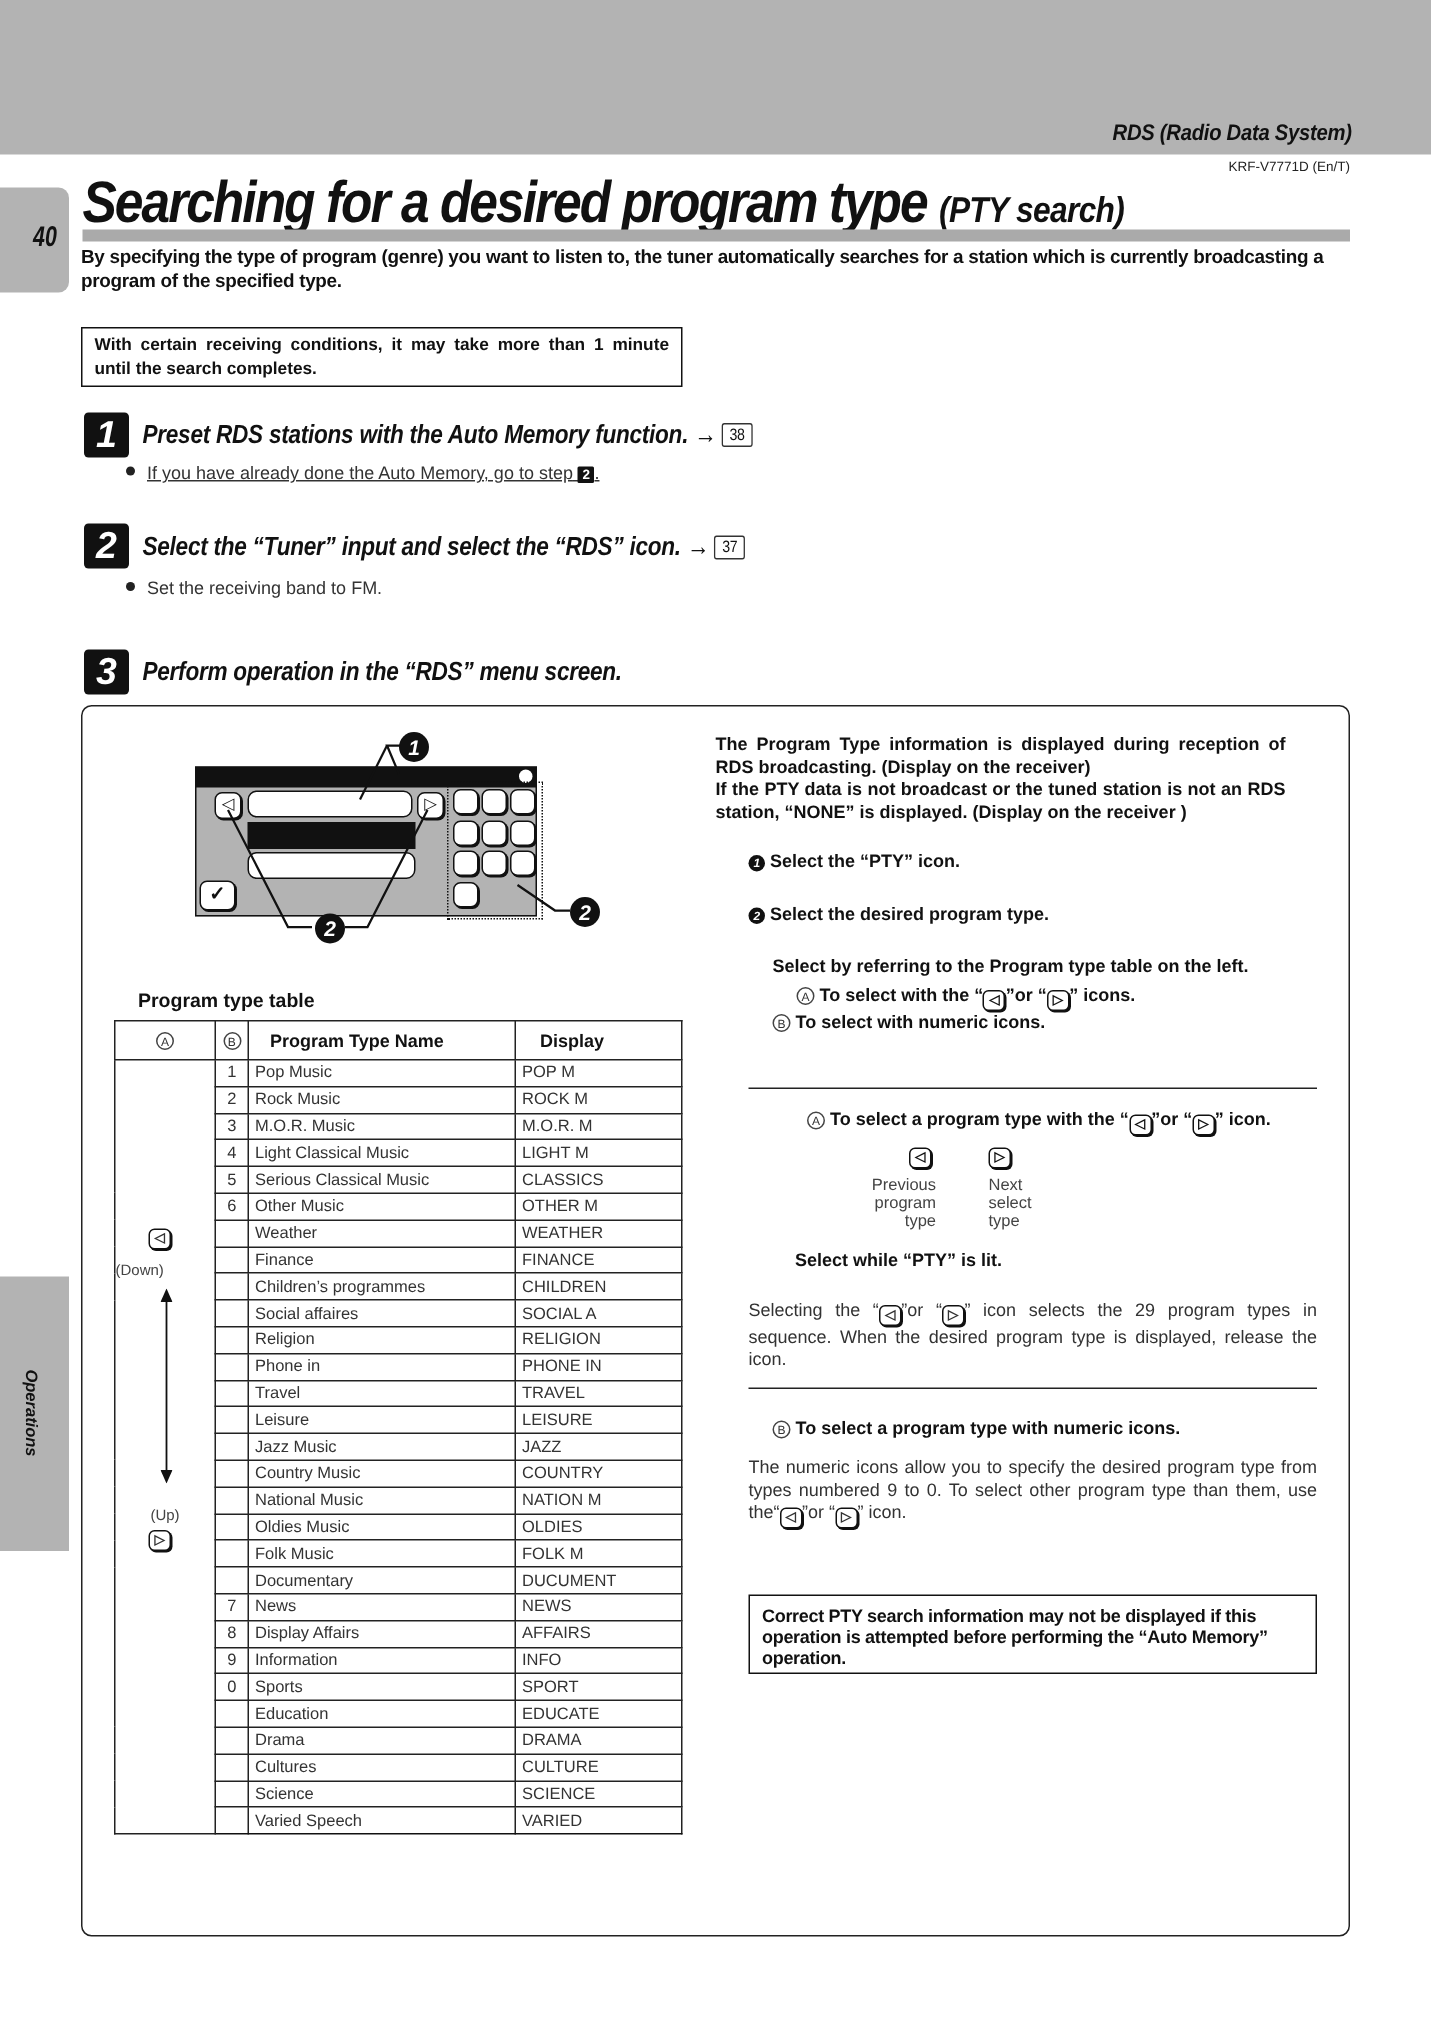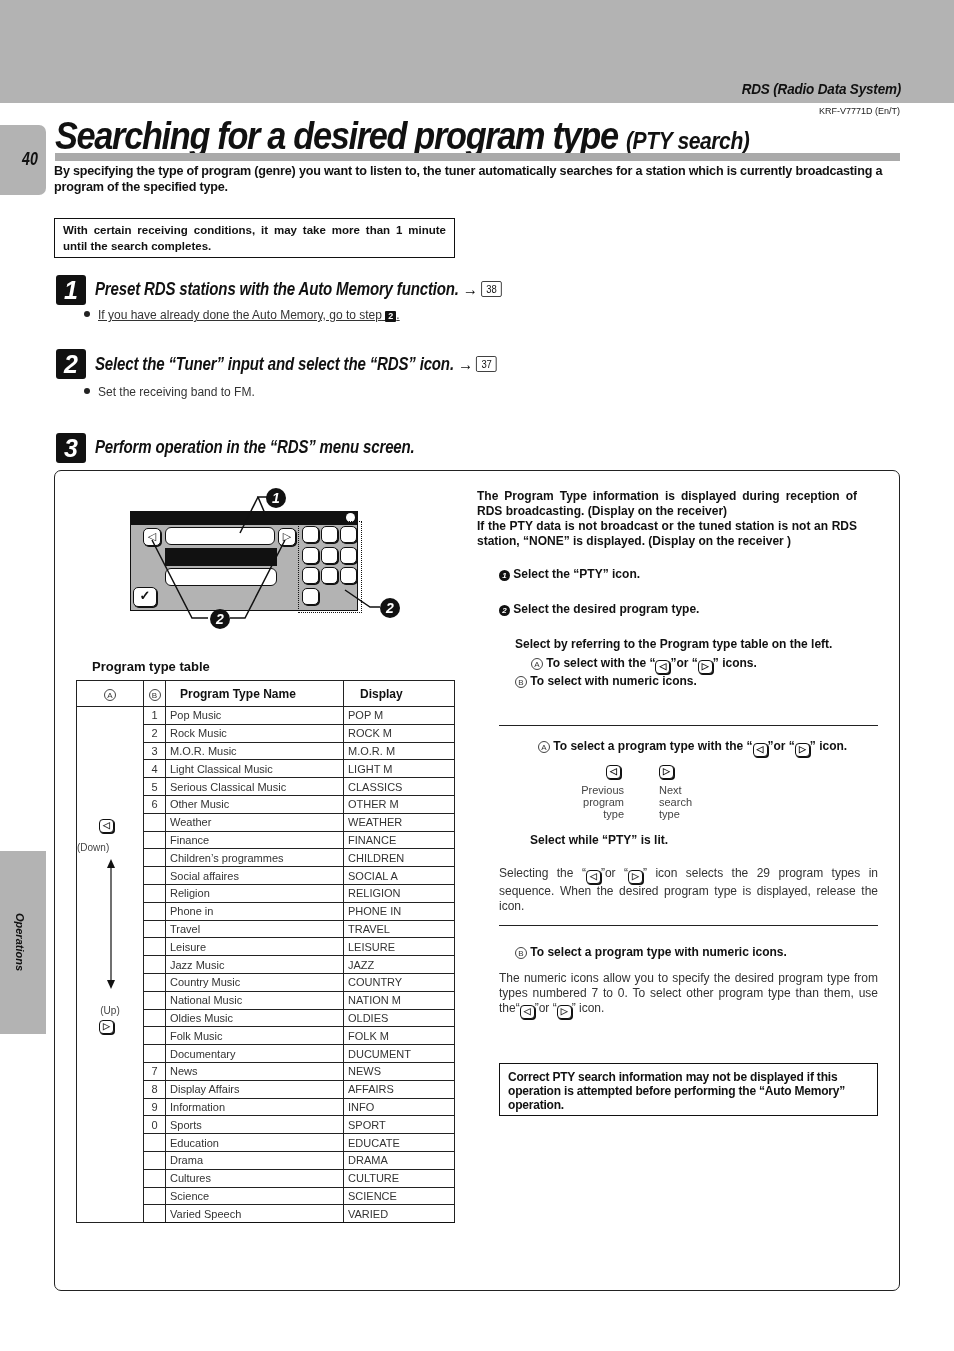--- a/index.html
+++ b/index.html
@@ -335,27 +335,27 @@
 </div>
 
 <div class="abs rule" style="top:725px;"></div>
 <div class="abs rtext rbold" style="left:515px;top:739px;margin-left:23px;">
   <span class="circ">A</span>
   <span>To select a program type with the “</span><span class="iconbtn">◁</span><span>”or “</span><span class="iconbtn">▷</span><span>” icon.</span>
 </div>
 <div class="abs iconbtn" style="left:606px;top:765px;">◁</div>
 <div class="abs iconbtn" style="left:659px;top:765px;">▷</div>
 <div class="abs" style="left:572px;top:784px;width:52px;font-size:11px;line-height:12px;color:#444;text-align:right;">Previous program type</div>
-<div class="abs" style="left:659px;top:784px;width:50px;font-size:11px;line-height:12px;color:#444;">Next search type</div>
+<div class="abs" style="left:659px;top:784px;width:50px;font-size:11px;line-height:12px;color:#444;">Next select type</div>
 <div class="abs rtext rbold" style="left:530px;top:833px;">Select while “PTY” is lit.</div>
 <div class="abs rtext" style="left:499px;top:866px;width:379px;text-align:justify;color:#333;">
   <span>Selecting the “</span><span class="iconbtn">◁</span><span>”or “</span><span class="iconbtn">▷</span><span>” icon selects the 29 program types in sequence. When the desired program type is displayed, release the icon.</span>
 </div>
 
 <div class="abs rule" style="top:925px;"></div>
 <div class="abs rtext rbold" style="left:515px;top:945px;">
   <span class="circ">B</span>
   <span>To select a program type with numeric icons.</span>
 </div>
 <div class="abs rtext" style="left:499px;top:971px;width:379px;text-align:justify;color:#333;">
-  <span>The numeric icons allow you to specify the desired program type from types numbered 7 to 0. To select other program type than them, use the“</span><span class="iconbtn">◁</span><span>”or “</span><span class="iconbtn">▷</span><span>” icon.</span>
+  <span>The numeric icons allow you to specify the desired program type from types numbered 9 to 0. To select other program type than them, use the“</span><span class="iconbtn">◁</span><span>”or “</span><span class="iconbtn">▷</span><span>” icon.</span>
 </div>
 <div class="abs note2">Correct PTY search information may not be displayed if this operation is attempted before performing the “Auto Memory” operation.</div>
 
 </body></html>

